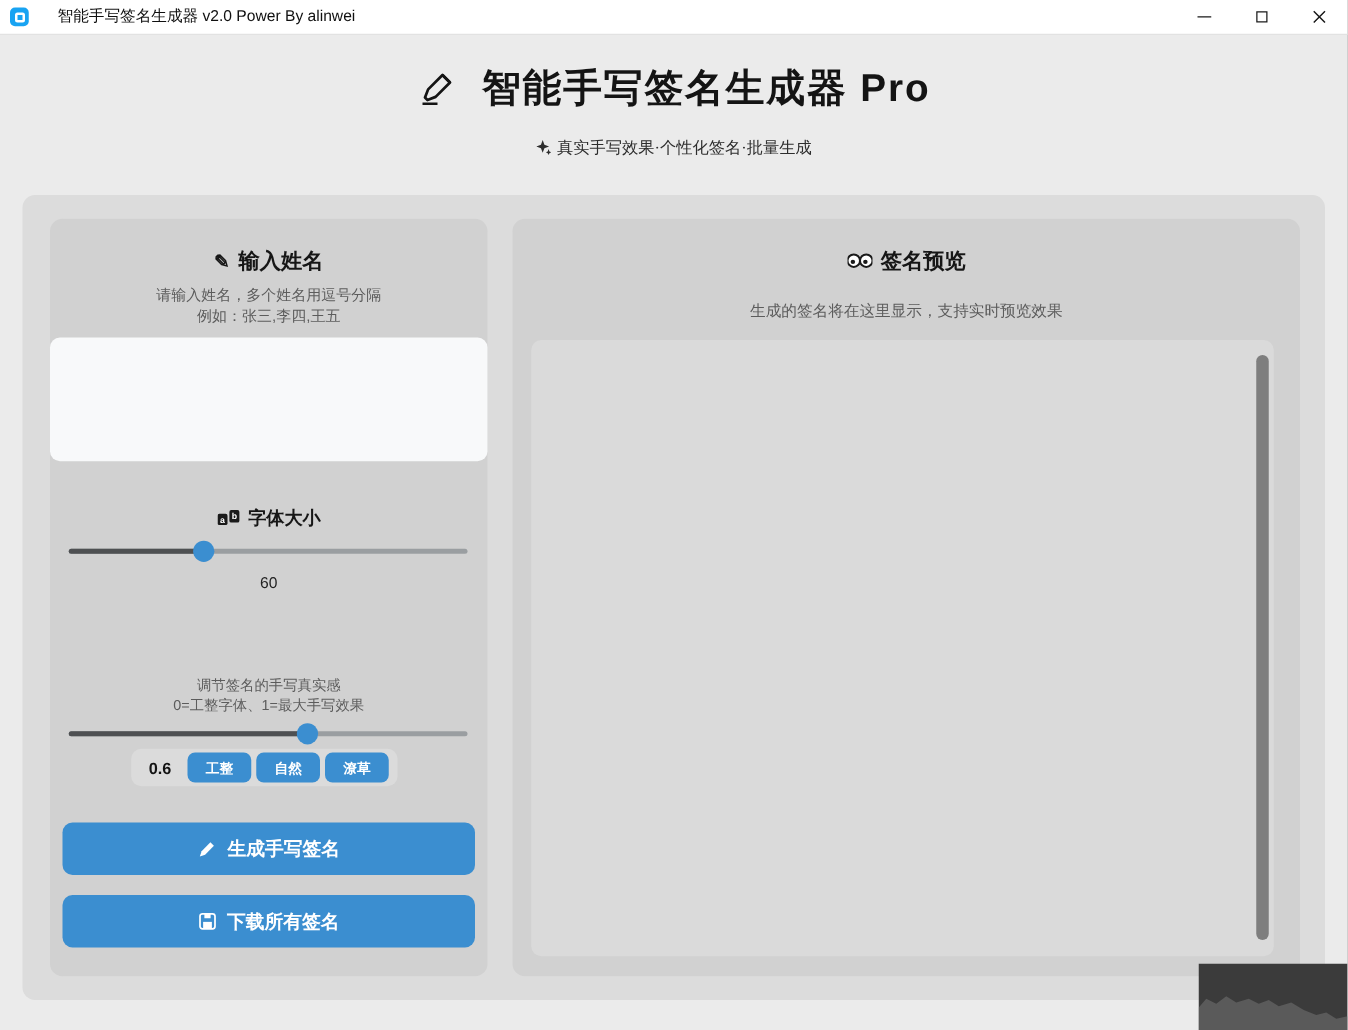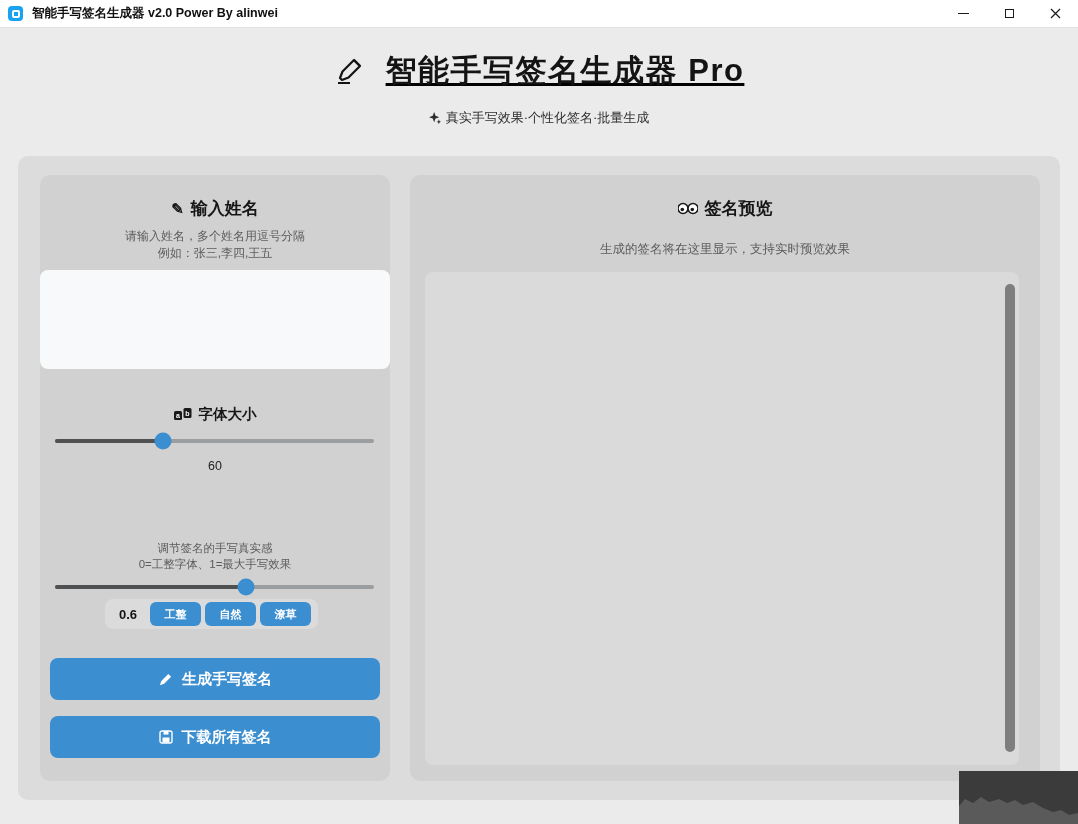--- a/index.html
+++ b/index.html
@@ -5,29 +5,29 @@
   * { margin:0; padding:0; box-sizing:border-box; }
   body { background:#888; font-family:"Liberation Sans", sans-serif; }
   .screen{ position:relative; width:1078px; height:824px; background:#ebebeb; overflow:hidden; margin:0 auto; }
 
   
   .titlebar{ position:absolute; top:0; left:0; right:0; height:28px; background:#ffffff;
              border-bottom:1px solid #e2e2e2; display:flex; align-items:center; }
   .app-icon{ width:15px; height:15px; margin-left:8px; background:#18a3f2; border-radius:4px;
              display:flex; align-items:center; justify-content:center; }
   .app-icon .inner{ width:8px; height:8px; border:2px solid #ffffff; border-radius:2px; }
-  .tb-title{ margin-left:9px; font-size:12.5px; color:#101010;font-weight:bold; }
+  .tb-title{ margin-left:23px; font-size:12.5px; color:#101010; }
   .tb-controls{ margin-left:auto; display:flex; height:100%; }
   .tb-btn{ width:46px; height:100%; display:flex; align-items:center; justify-content:center; cursor:default; }
   .glyph-min{ width:11px; height:1.4px; background:#1a1a1a; }
   .glyph-max{ width:9px; height:9px; border:1.3px solid #1a1a1a; }
 
   
   .app-header{ position:absolute; top:28px; left:0; right:0; height:128px; }
-  .header-row{ display:flex; align-items:center; justify-content:center; gap:22px; padding-top:22px;text-decoration:underline; }
+  .header-row{ display:flex; align-items:center; justify-content:center; gap:22px; padding-top:22px; }
   .main-title{ font-size:31px; font-weight:bold; color:#141414; letter-spacing:1.5px; }
   .subtitle{ margin-top:17px; display:flex; align-items:center; justify-content:center; gap:5px;
              font-size:13px; color:#2d2d2d; font-family:"Liberation Serif", serif; }
 
   
   .container{ position:absolute; left:18px; top:156px; width:1042px; height:644px;
               background:#dcdcdc; border-radius:10px; }
   .panel{ position:absolute; top:19px; height:606px; background:#d1d1d1; border-radius:10px; }
   .panel-left{ left:22px; width:350px; }
   .panel-right{ left:392px; width:630px; }

